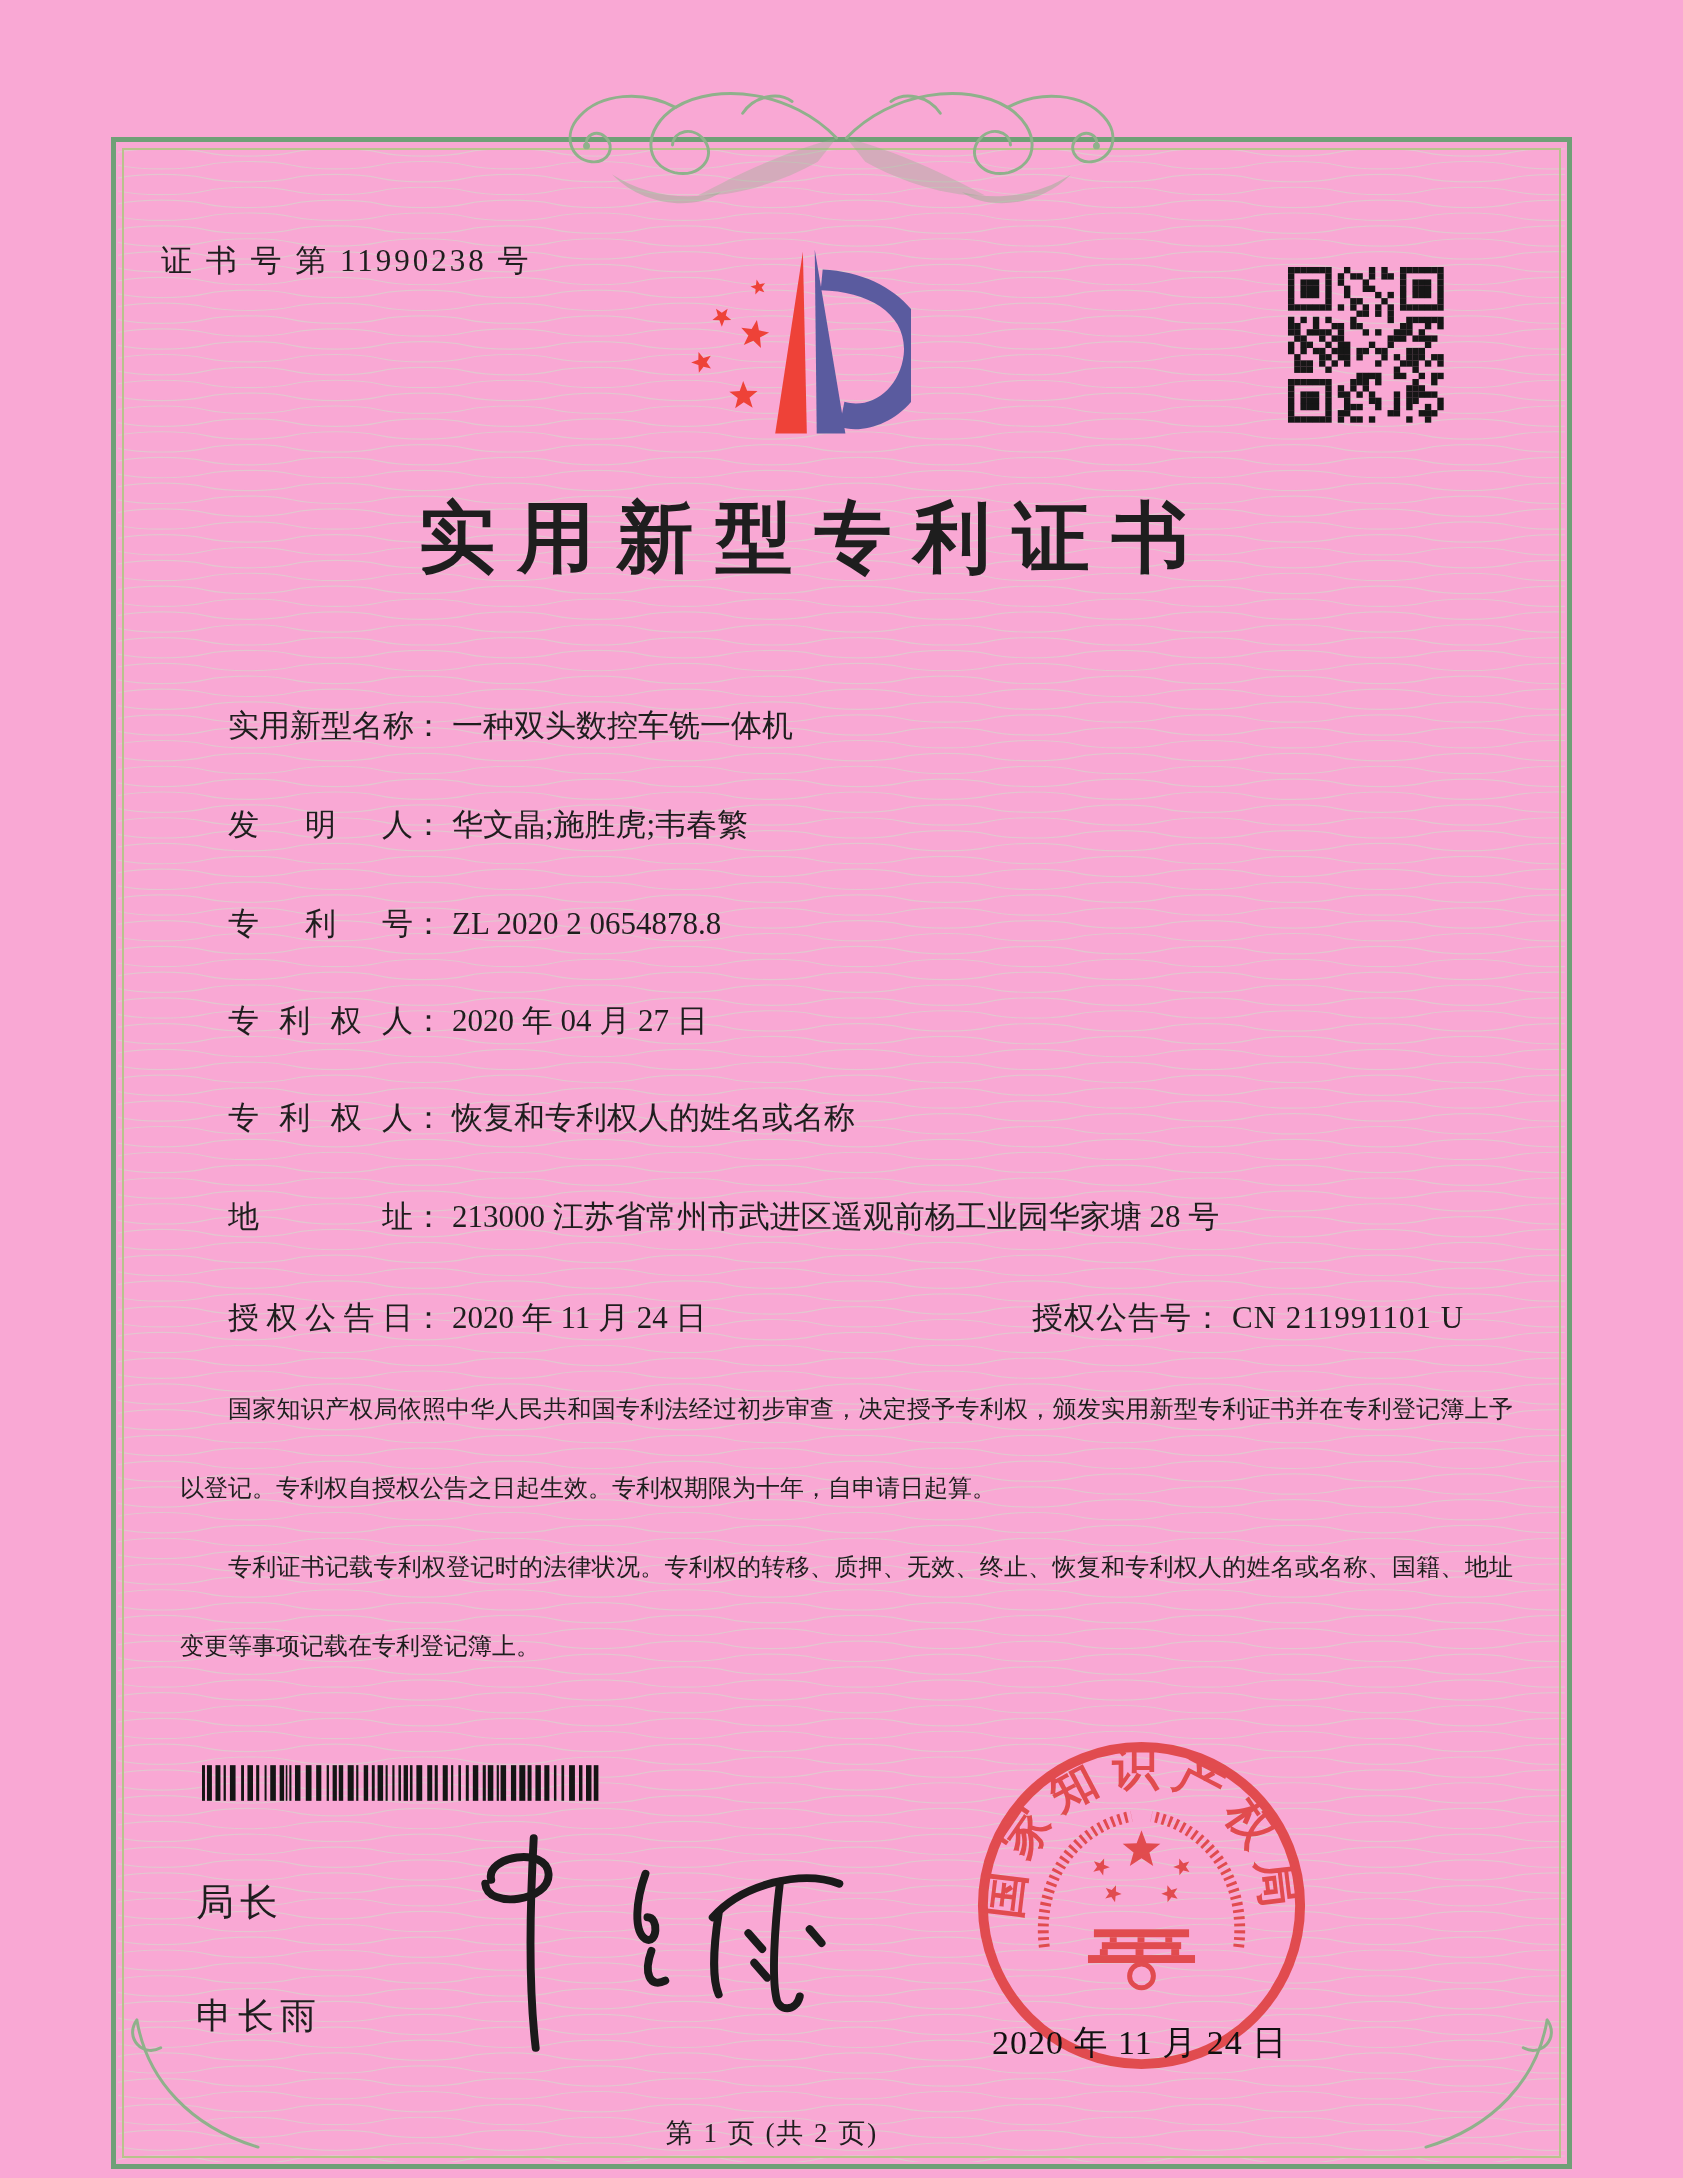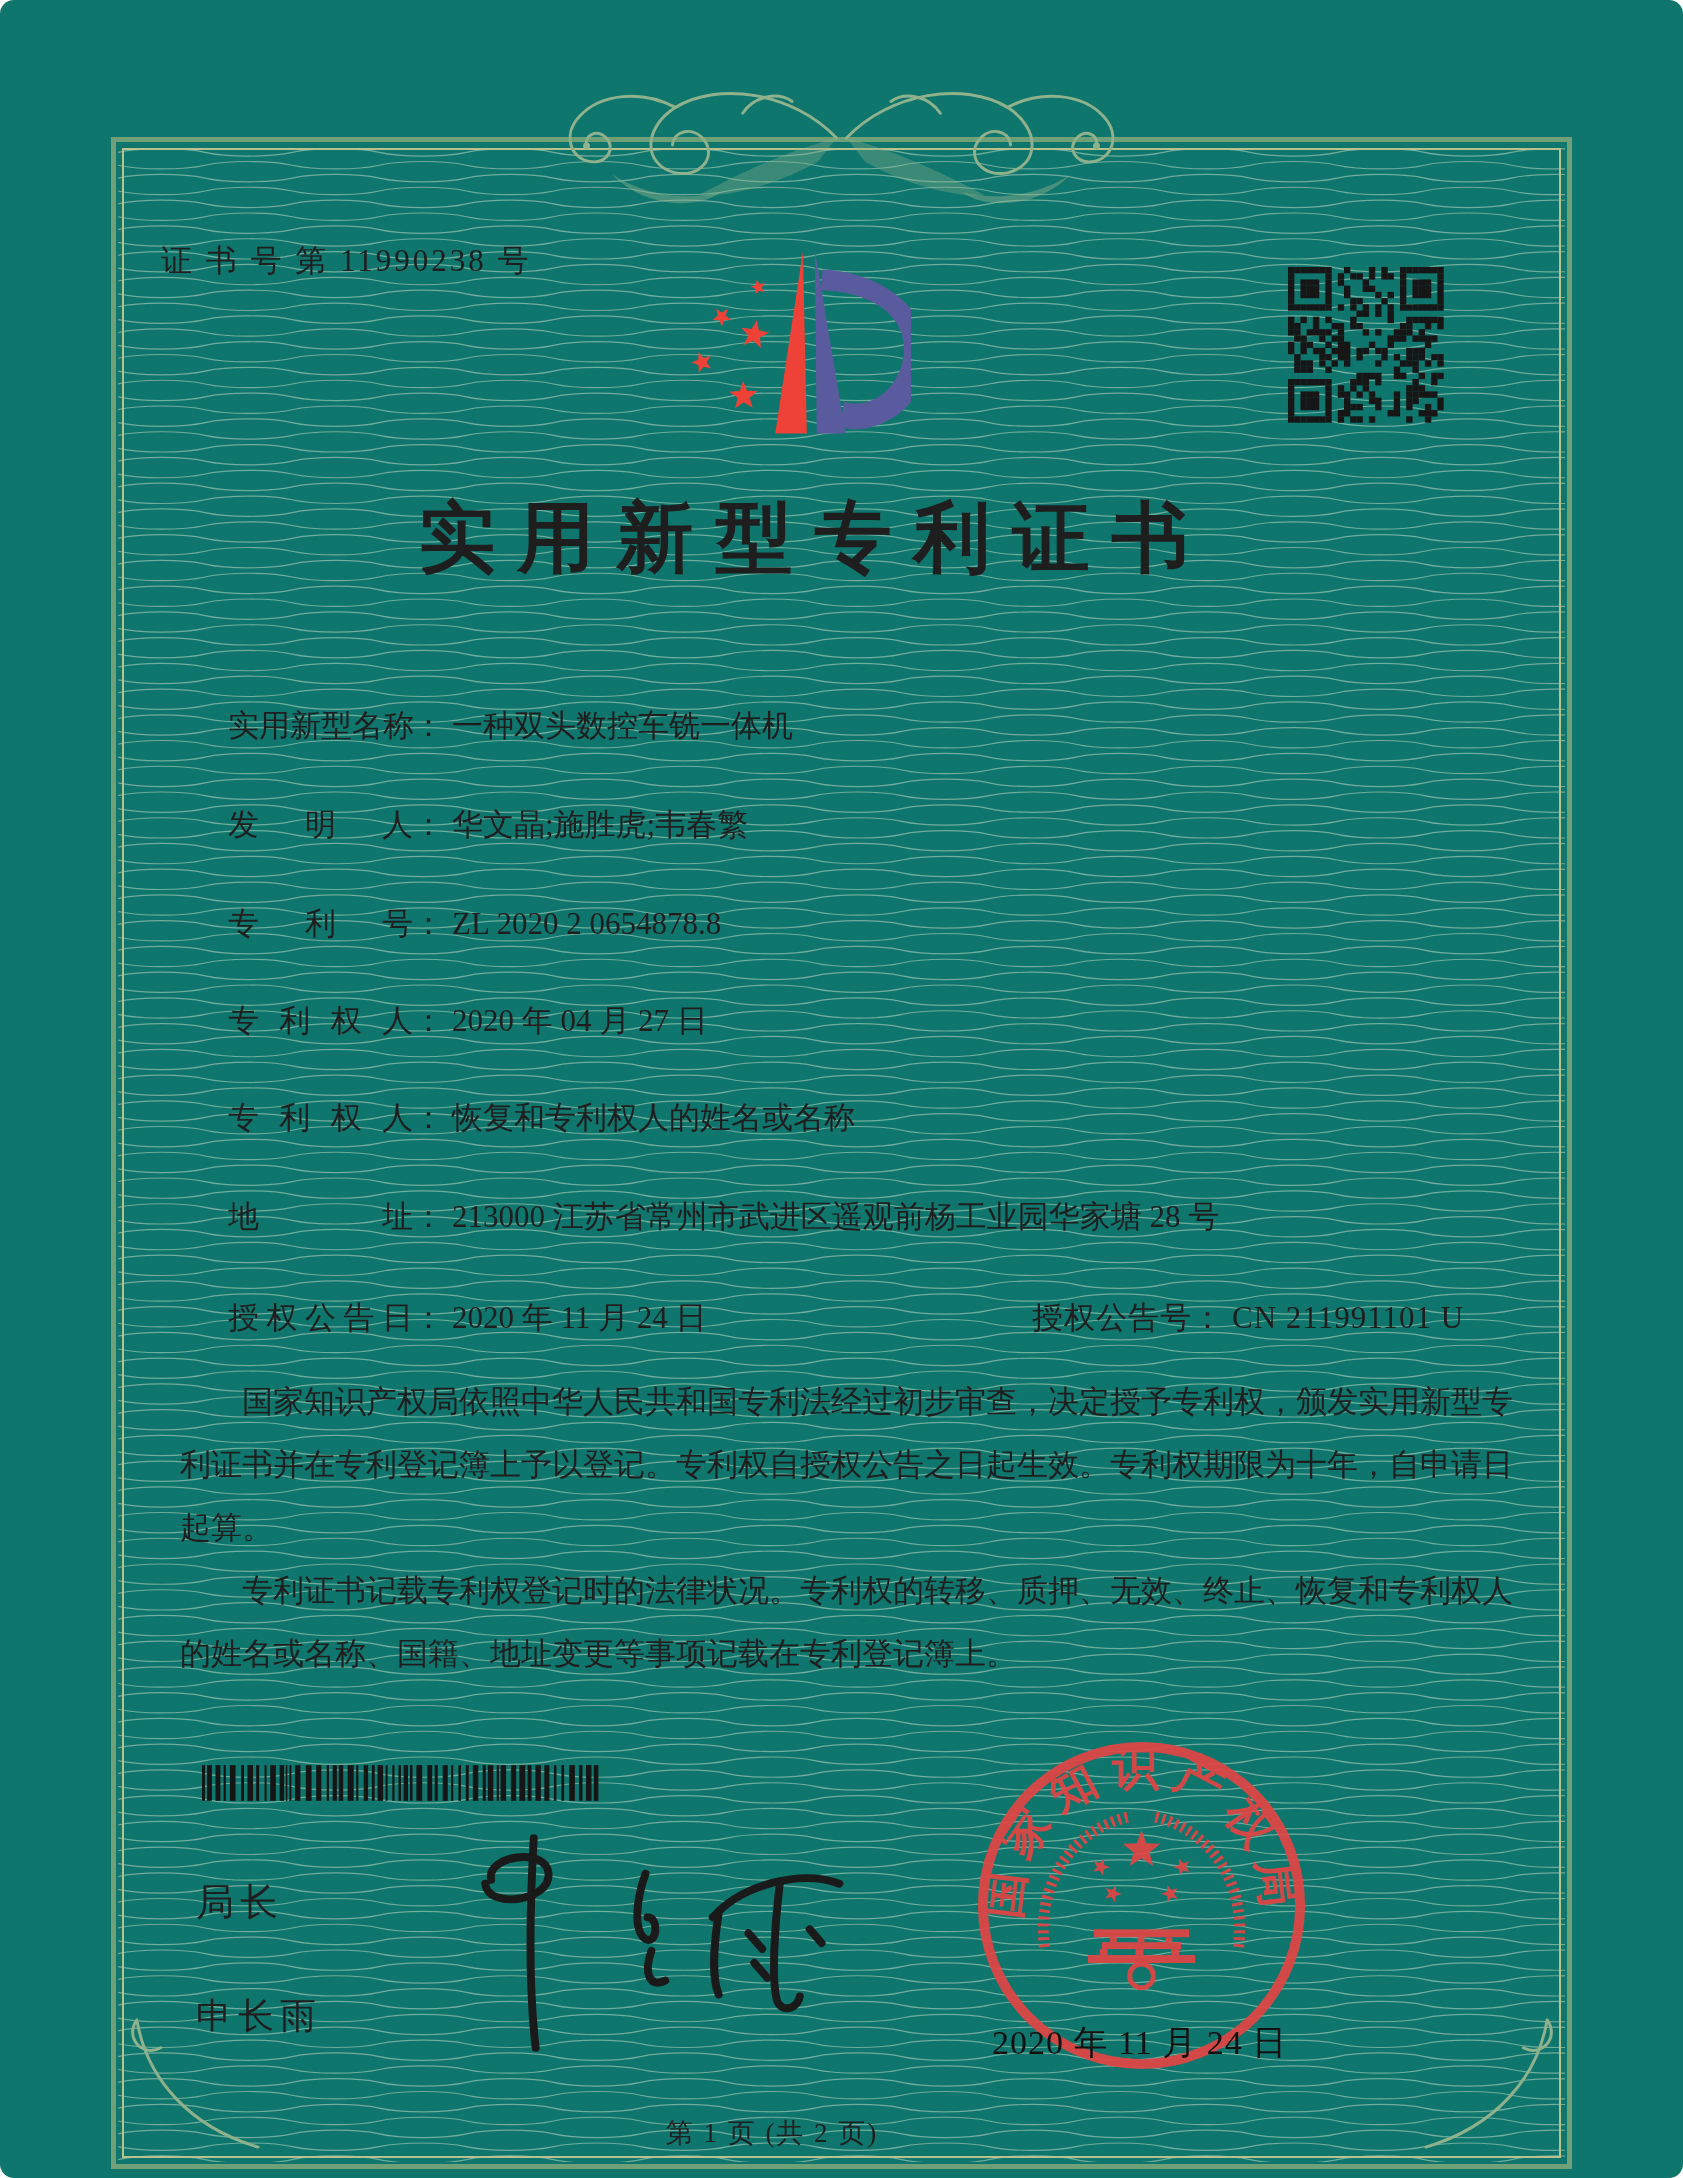--- a/index.html
+++ b/index.html
@@ -1,18 +1,18 @@
 <!DOCTYPE html>
 <html style="--border-green: #6fa077; --border-inner: #b9c28c; --seal-red: #e04545; --logo-red: #ee4238; --logo-blue: #5a5b9f; --ink: #1e1e1e; --wave-green: #cfe3cb; --flourish-green: #8fb18b;"><head>
 <meta charset="utf-8">
 <style>
   * { margin:0; padding:0; box-sizing:border-box; }
   html,body { background:#ffffff; }
   body { font-family:"Liberation Serif", serif; color:var(--ink,#1e1e1e); }
-  .page { position:relative; width:1683px; height:2178px; background:#0f766e; overflow:hidden;border-radius:14px; }
+  .page { position:relative; width:1683px; height:2178px; background:#f9a8d4; overflow:hidden; }
 
   
   .waves { position:absolute; left:118px; top:144px; z-index:0; }
 
   
   .frame { position:absolute; left:111px; top:137px; width:1461px; height:2032px;
            border:5px solid var(--border-green,#6fa077); z-index:1; pointer-events:none; }
   .frame-inner { position:absolute; inset:6px; border:2px solid var(--border-inner,#b9c28c); }
 
   .flourish { position:absolute; z-index:2; }
@@ -23,22 +23,22 @@
   .qr   { position:absolute; left:1286px; top:265px; z-index:2; }
 
   .title { position:absolute; left:0; top:487px; width:1629px; text-align:center;
            font-size:77px; font-weight:700; letter-spacing:22px; z-index:2; }
 
   .field { position:absolute; left:198px; font-size:31px; white-space:nowrap; z-index:2;margin-left:30px; }
   .flabel { display:inline-block; width:185px; text-align:justify; text-align-last:justify; }
   .fval { margin-left:8px; }
   .grant2 { position:absolute; left:804px; top:0; letter-spacing:1px;text-align:right; }
 
-  .paras { position:absolute; left:180px; top:1370px; width:1333px; font-size:31px;
-           line-height:63px; text-align:justify; z-index:2; }
+  .paras { position:absolute; left:180px; top:1370px; width:1333px; font-size:24px;
+           line-height:79px; text-align:justify; z-index:2; }
   .paras p { text-indent:2em; }
 
   .barcode { position:absolute; left:202px; top:1765px; z-index:2; }
 
   .signer-title { position:absolute; left:196px; top:1877px; font-size:38px; letter-spacing:6px;
                   font-family:"Liberation Sans", sans-serif; z-index:2; }
   .signer-name  { position:absolute; left:196px; top:1992px; font-size:36px; letter-spacing:6px;
                   font-family:"Liberation Sans", sans-serif; z-index:2; }
   .signature { position:absolute; left:416px; top:1822px; z-index:3; }
 

